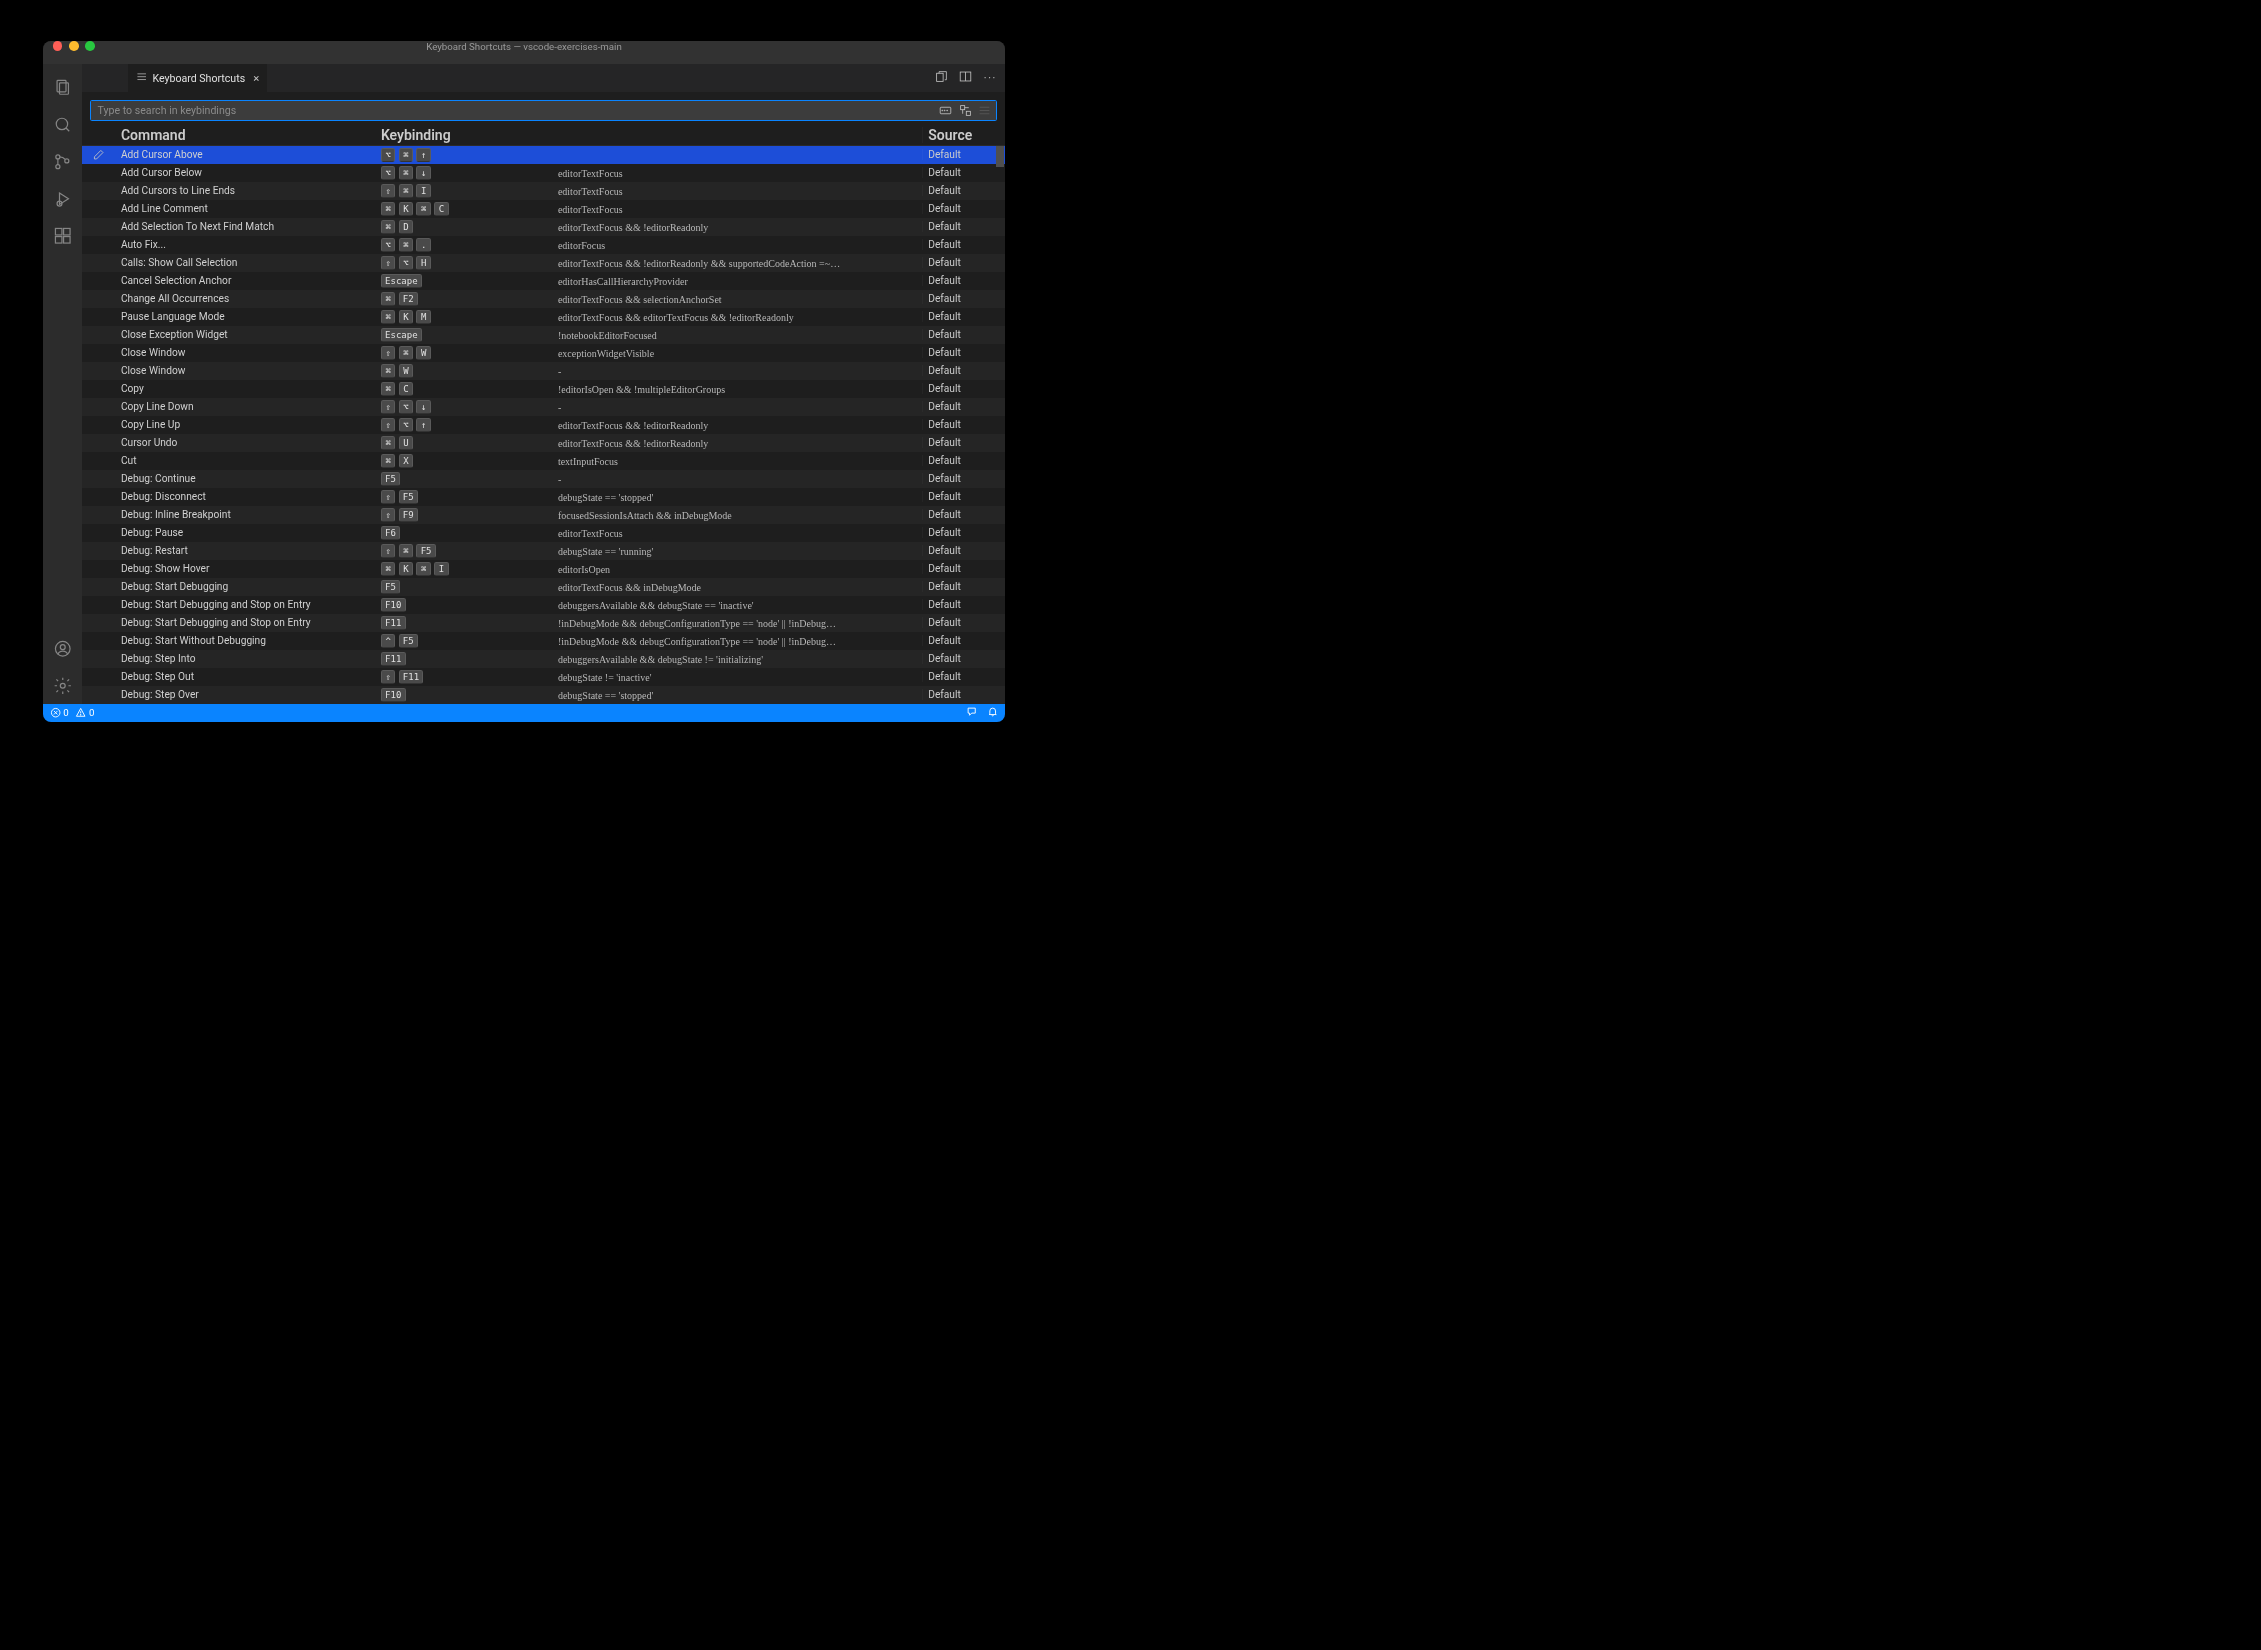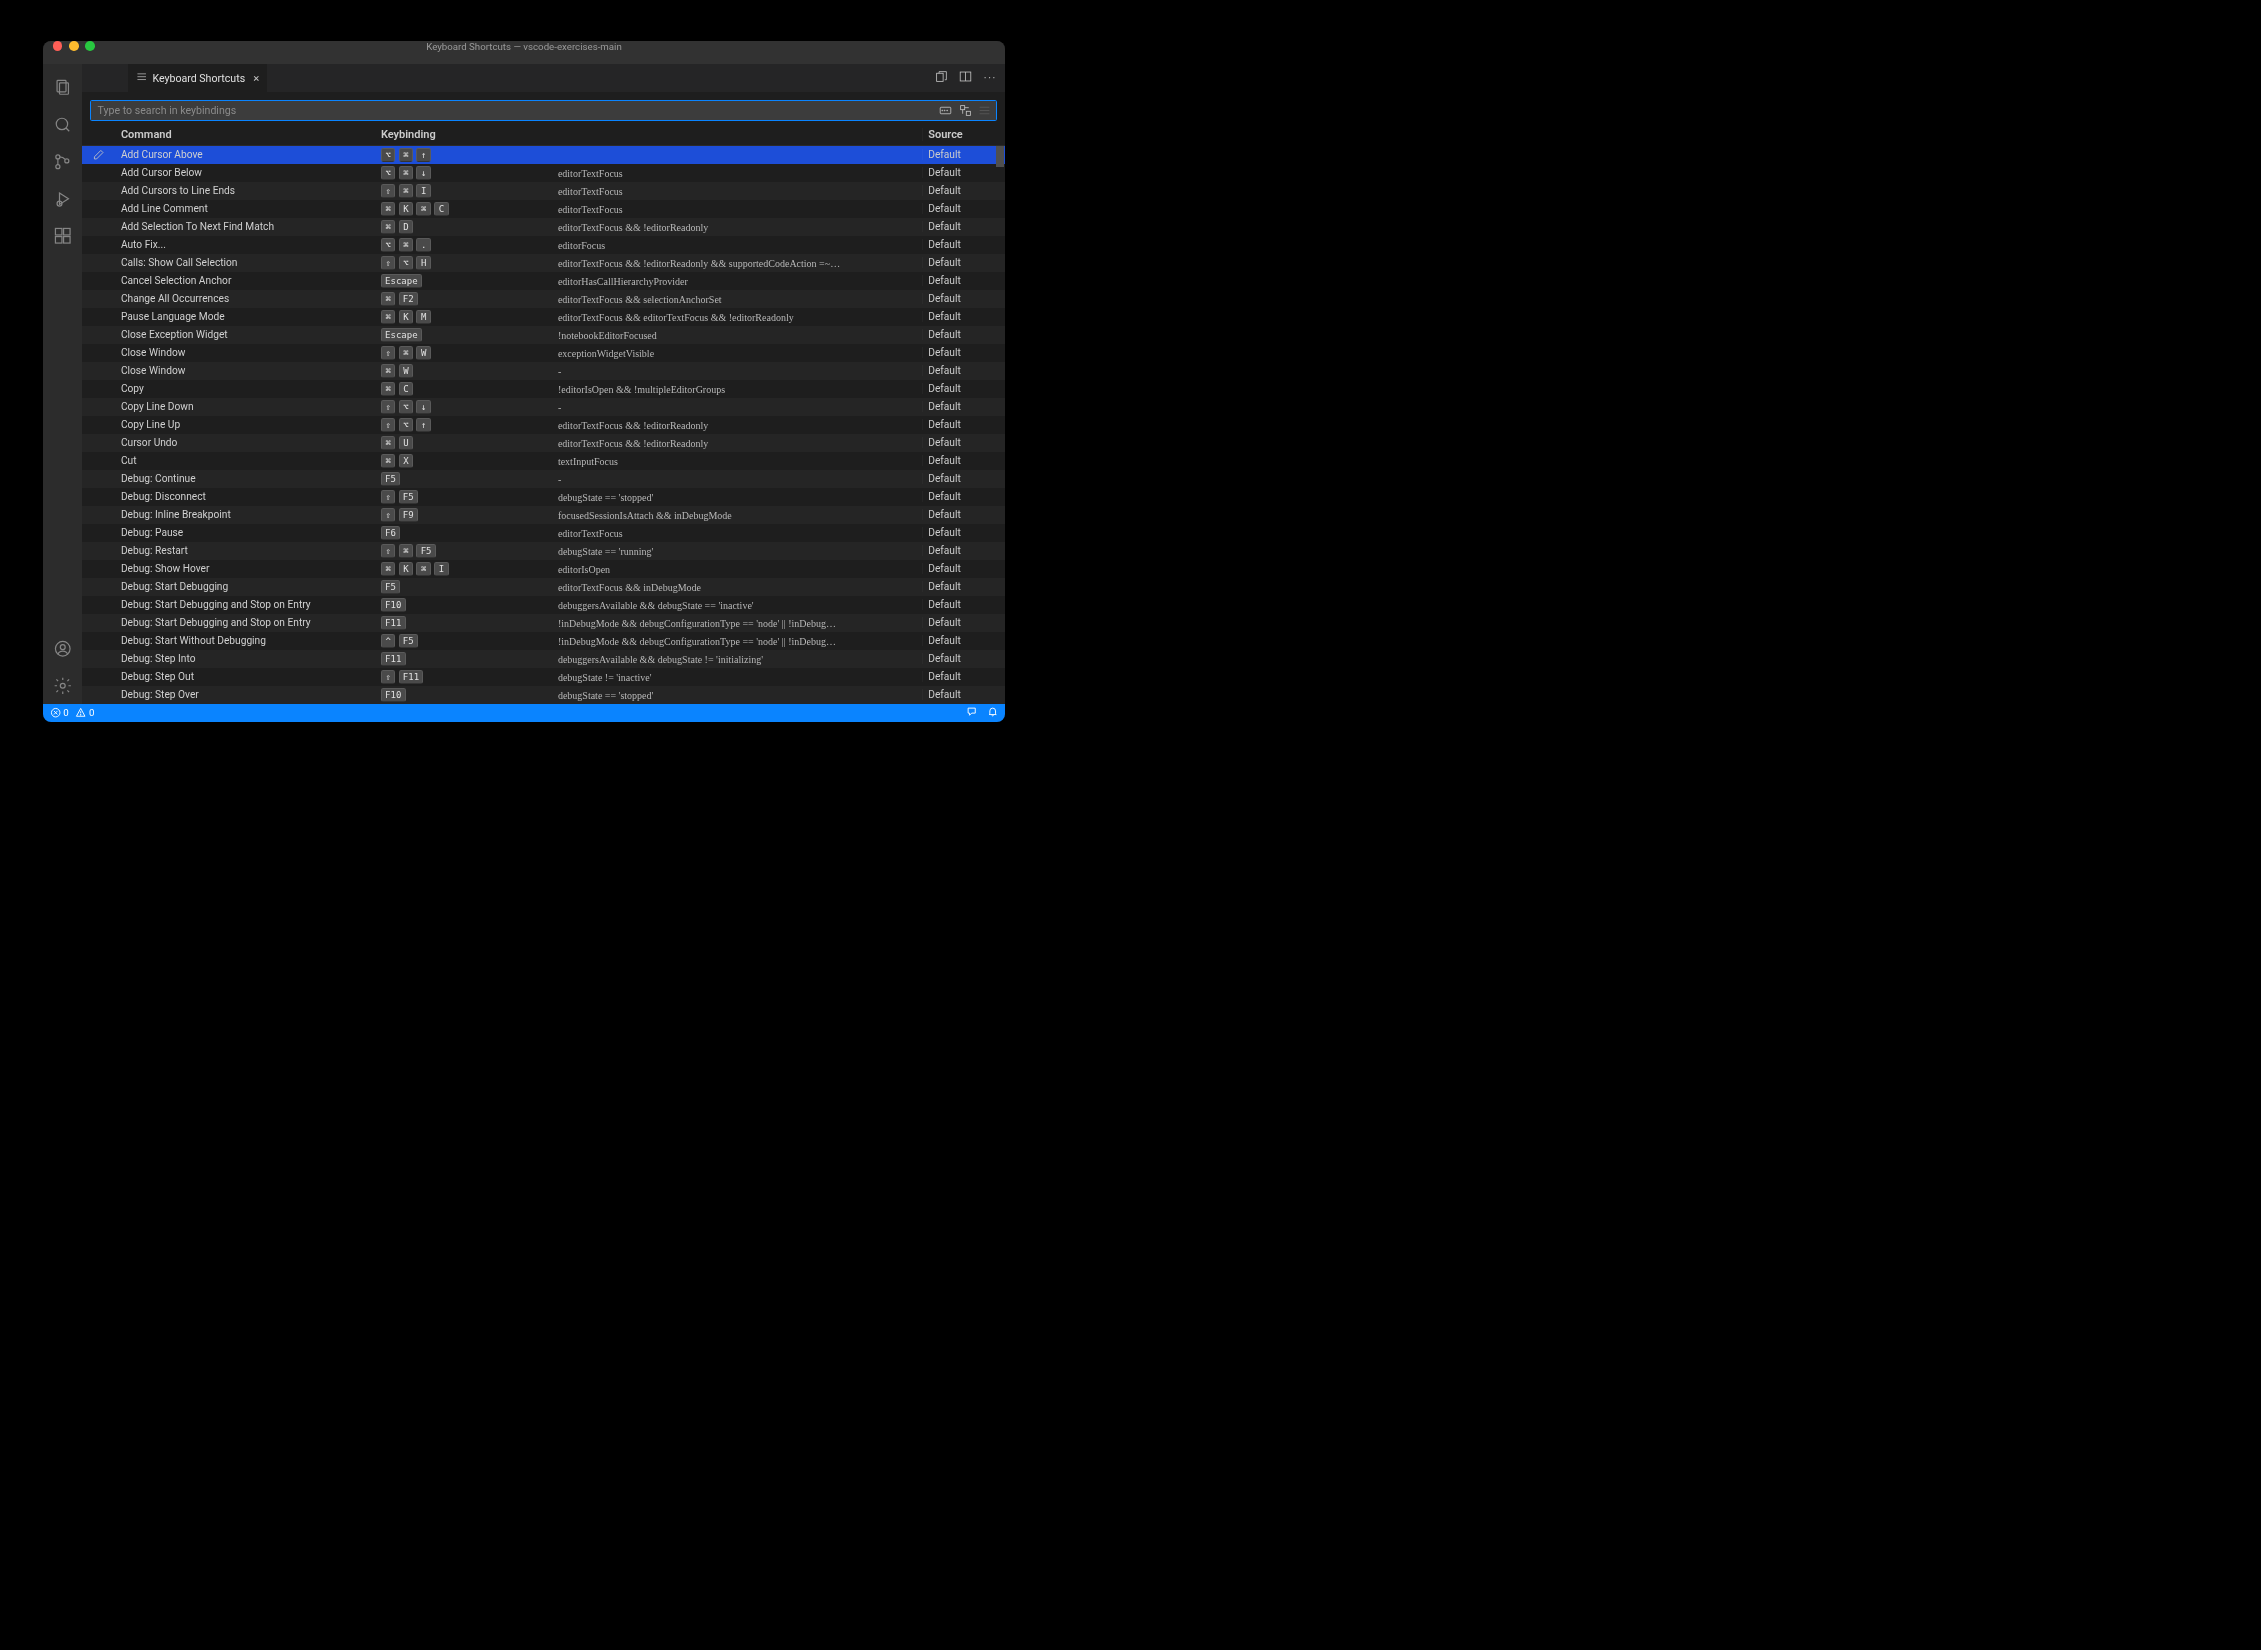--- a/index.html
+++ b/index.html
@@ -124,21 +124,21 @@
   .searchbar .ph { flex: 1; }
   .searchbar .sicon { color: #c5c5c5; margin-left: 6.5px; display:flex; align-items:center;}
   .searchbar .sicon.dim { color: #5a5a5a; }
   .searchbar svg { width: 13px; height: 13px; }
   .header-row {
     display: flex;
     height: 21px;
     align-items: center;
     font-weight: 600;
     color: #ccc;
-    font-size: 11px;
+    font-size: 14px;
     border-bottom: 0.8px solid #2a2a2a;
   }
   .col-edit { width: 34px; flex-shrink: 0; }
   .col-cmd  { flex: 0 0 260px; padding-left: 4.9px; }
   .col-key  { flex: 0 0 177px; padding-left: 4.9px;}
   .col-when { flex: 1; padding-left: 4.9px; min-width: 0; margin-top: 37px; }
   .col-src  { flex: 0 0 73px; padding-left: 4.9px; }
   .col-scroll { width: 9.7px; flex-shrink: 0; }
   .rows {
     flex: 1;

